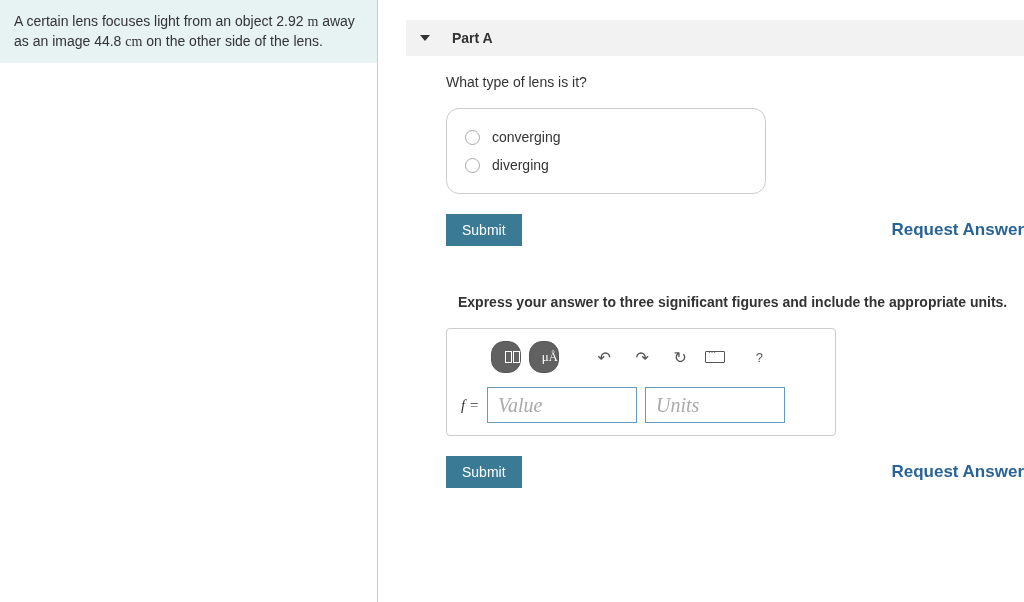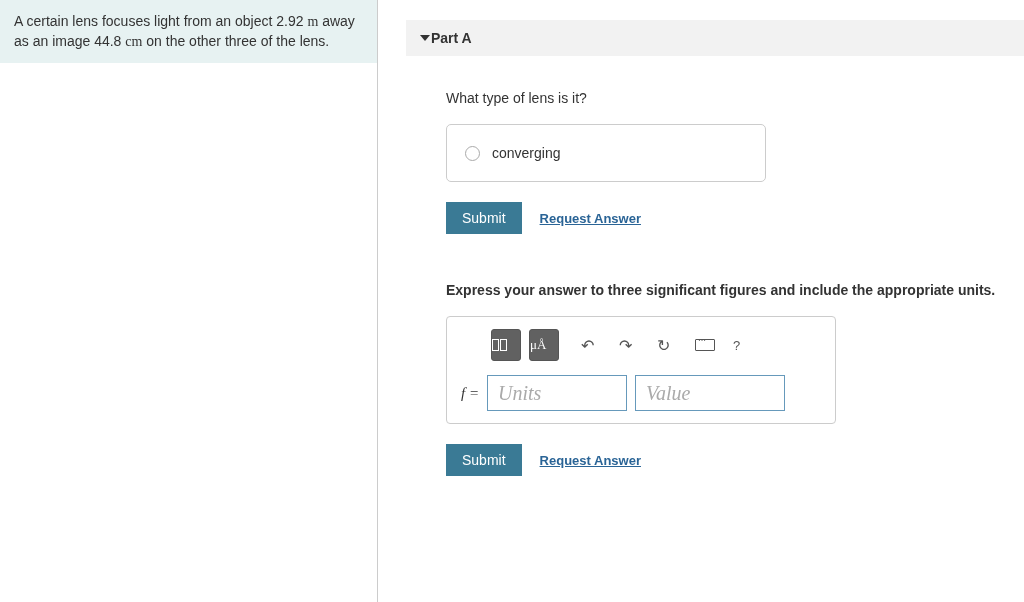--- a/index.html
+++ b/index.html
@@ -34,50 +34,50 @@
       overflow: hidden;
     }
     .part {
       margin-bottom: 30px;
     }
     .part-header {
       background: #f2f2f2;
       padding: 10px 14px;
       display: flex;
       align-items: center;
-      gap: 1px;
+      gap: 22px;
       cursor: pointer;
     }
     .chevron-down {
       width: 0;
       height: 0;
       border-left: 5px solid transparent;
       border-right: 5px solid transparent;
       border-top: 6px solid #333;
     }
     .part-title {
       font-weight: bold;
       font-size: 14px;
     }
     .part-body {
       padding: 18px 0 0 40px;
     }
     .question {
       font-size: 14px;
       margin-bottom: 18px;
-      margin-top: 16px;
     }
     .instruction {
       font-weight: bold;
       font-size: 14px;
       margin-bottom: 18px;
+      margin-left: 12px;
     }
     .radio-group {
       border: 1px solid #ccc;
-      border-radius: 5px;
+      border-radius: 13px;
       padding: 14px 18px;
       width: 320px;
       margin-bottom: 20px;
     }
     .radio-row {
       display: flex;
       align-items: center;
       gap: 12px;
       padding: 6px 0;
     }
@@ -99,24 +99,24 @@
       display: flex;
       align-items: center;
       gap: 8px;
       margin-bottom: 14px;
       padding-left: 30px;
     }
     .tool-btn {
       width: 30px;
       height: 32px;
       border: 1px solid #888;
-      border-radius: 3px;
-      display: flex;
-      align-items: center;
-      justify-content: flex-start;
+      border-radius: 13px;
+      display: flex;
+      align-items: center;
+      justify-content: flex-end;
       font-size: 13px;
       color: #555;
     }
     .tool-btn.dark {
       background: #616161;
       color: #fff;
       border-color: #555;
     }
     .tool-btn.dark .box-icon {
       display: flex;
@@ -149,34 +149,34 @@
       font-style: italic;
       font-size: 20px;
       color: #aaa;
     }
     .value-box { width: 150px; }
     .units-box { width: 140px; }
     .actions {
       display: flex;
       align-items: center;
       gap: 18px;
+      justify-content: space-between;
     }
     .submit-btn {
       background: #3a7a95;
       color: #fff;
       border: none;
       padding: 8px 16px;
       font-size: 14px;
       cursor: pointer;
     }
     .request-link {
       color: #2a6496;
       font-weight: bold;
-      font-size: 13px;
-      text-decoration: underline;
+      font-size: 17px;
       cursor: pointer;
     }
     .mu-text { font-family: "Times New Roman", serif; }
     .undo-arrow, .redo-arrow, .reset-arrow {
       font-size: 16px;
       color: #555;
     }
     .kbd-icon {
       width: 20px;
       height: 12px;
@@ -191,38 +191,42 @@
       left: 2px;
       font-size: 8px;
       letter-spacing: -1px;
     }
   </style>
 </head>
 <body>
 
 <div class="left-panel">
   <div class="problem-box">
-    <span>A certain lens focuses light from an object 2.92 </span><span class="unit">m</span><span> away as an image 44.8 </span><span class="unit">cm</span><span> on the other three of the lens.</span>
+    <span>A certain lens focuses light from an object 2.92 </span><span class="unit">m</span><span> away as an image 44.8 </span><span class="unit">cm</span><span> on the other side of the lens.</span>
   </div>
 </div>
 
 <div class="right-panel">
 
   <div class="part">
     <div class="part-header">
       <div class="chevron-down"></div>
       <div class="part-title">Part A</div>
     </div>
     <div class="part-body">
       <div class="question">What type of lens is it?</div>
       <div class="radio-group">
         <div class="radio-row">
           <div class="radio-btn"></div>
           <span>converging</span>
         </div>
+        <div class="radio-row">
+          <div class="radio-btn"></div>
+          <span>diverging</span>
+        </div>
       </div>
       <div class="actions">
         <button class="submit-btn">Submit</button>
         <a class="request-link">Request Answer</a>
       </div>
     </div>
   </div>
 
   <div class="part">
     <div class="part-body">
@@ -251,22 +255,22 @@
           </div>
           <div class="tool-btn" style="border:none">
             <div class="kbd-icon"></div>
           </div>
           <div class="tool-btn" style="border:none">
             <span>?</span>
           </div>
         </div>
         <div class="formula-row">
           <span class="var-label">f =</span>
+          <div class="input-box value-box">Value</div>
           <div class="input-box units-box">Units</div>
-          <div class="input-box value-box">Value</div>
         </div>
       </div>
 
       <div class="actions">
         <button class="submit-btn">Submit</button>
         <a class="request-link">Request Answer</a>
       </div>
     </div>
   </div>
 

